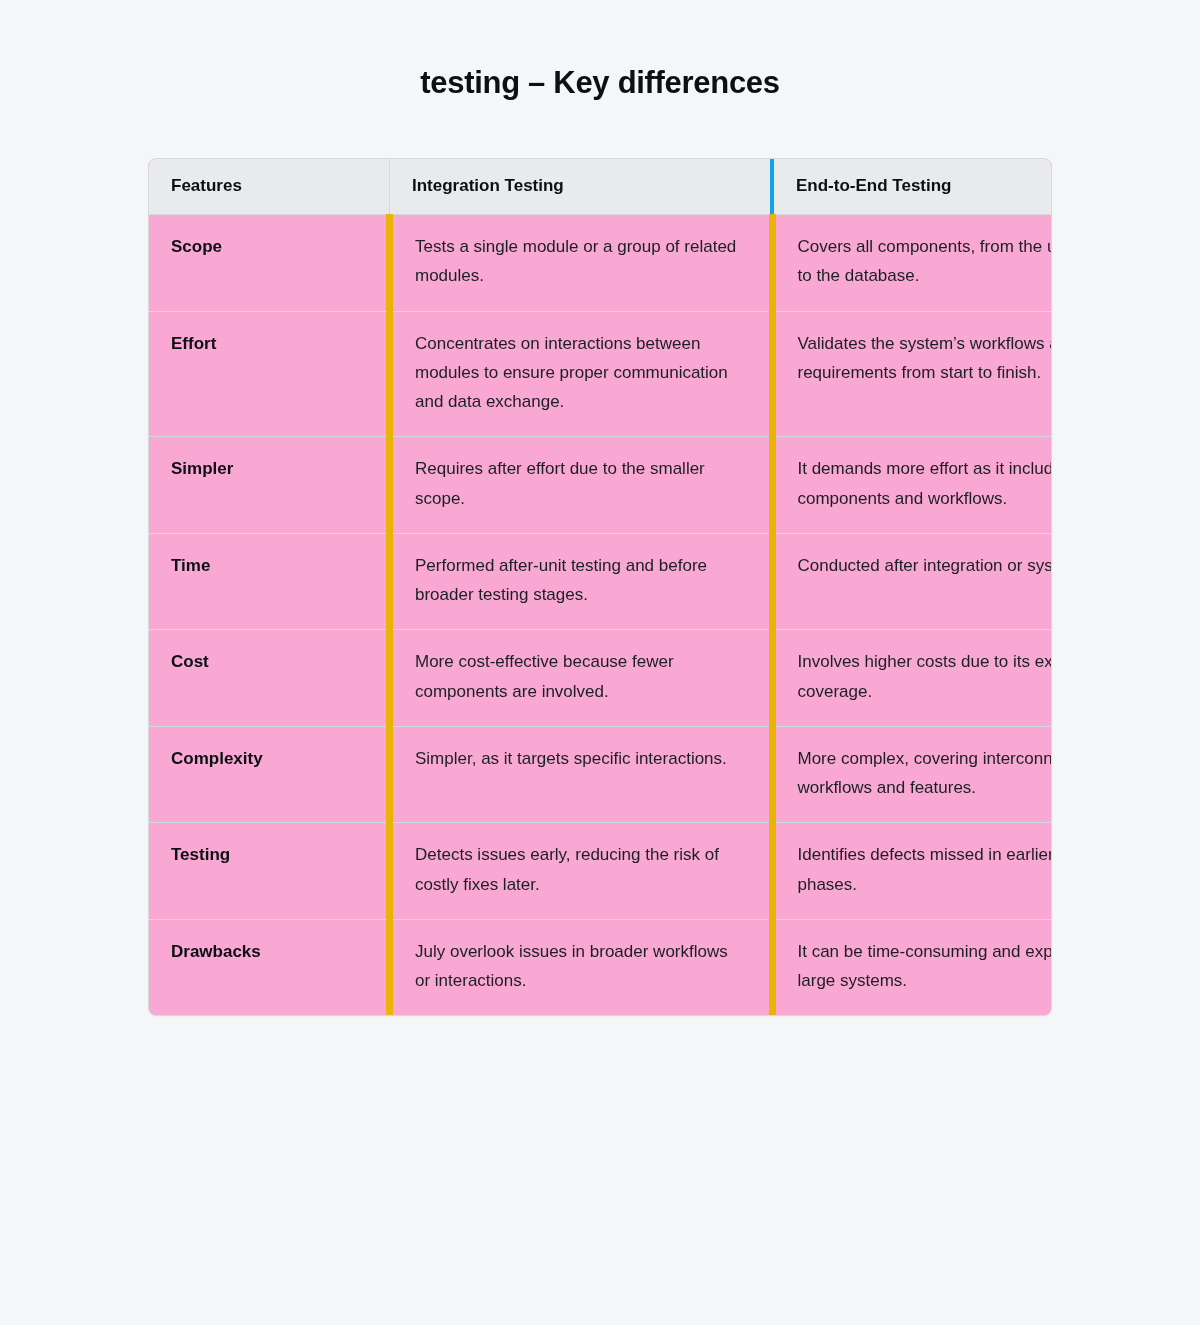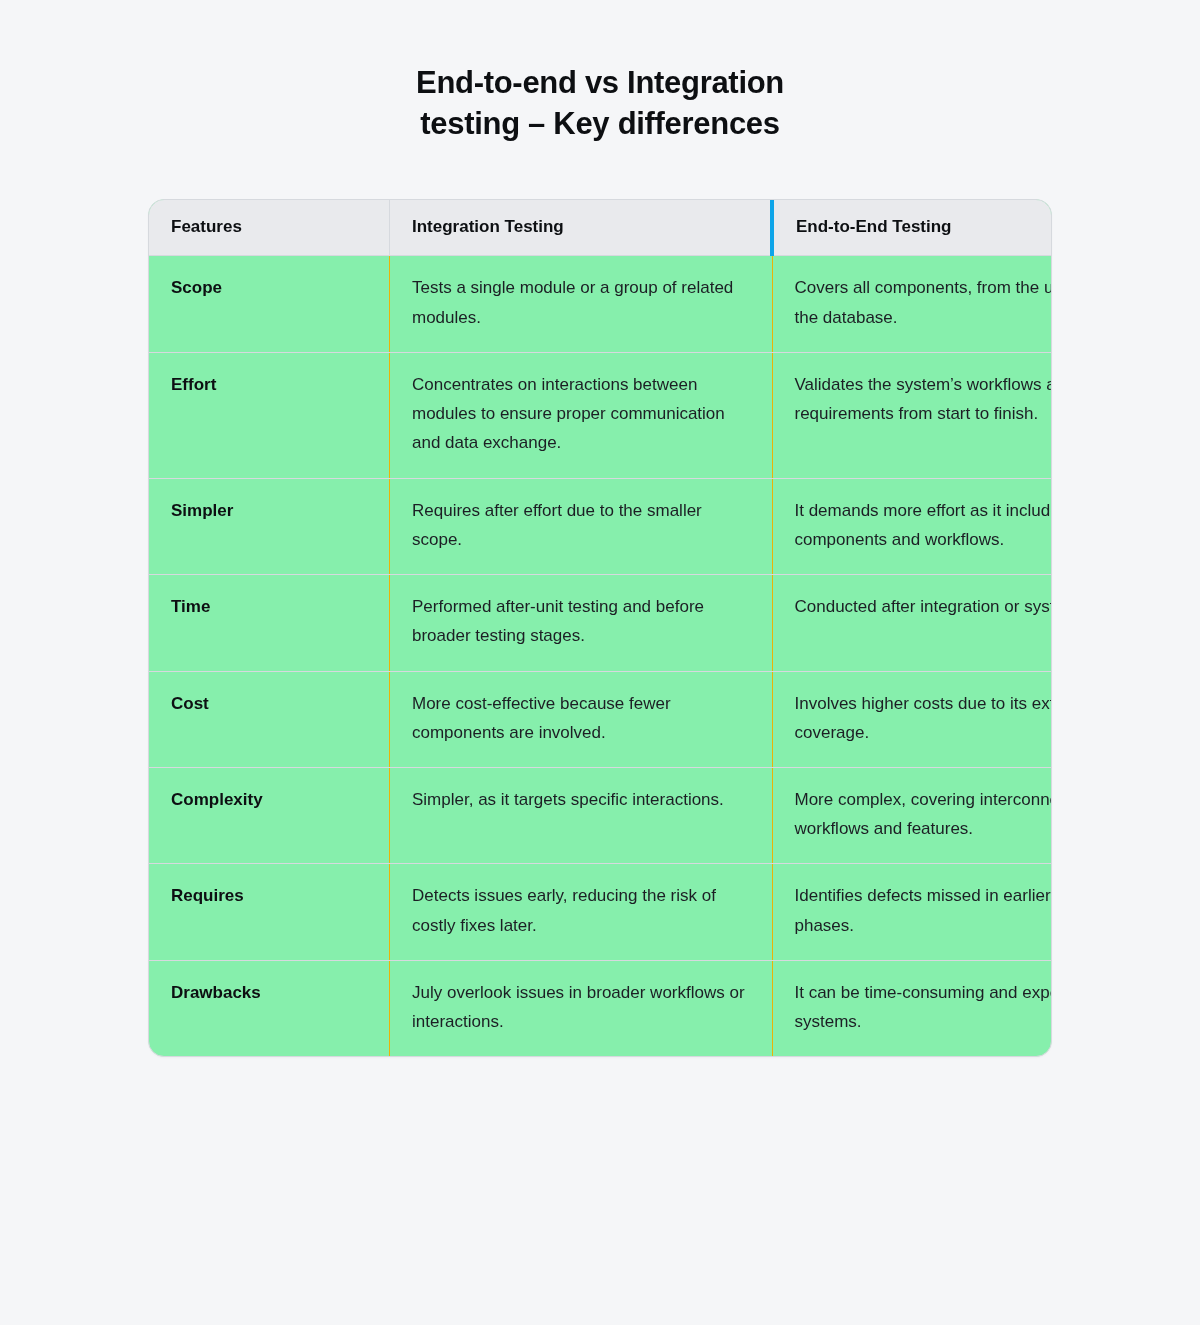--- a/index.html
+++ b/index.html
@@ -30,23 +30,23 @@
     padding-top: 62px;
     margin: 0 auto;
     width: 640px;
   }
   .title .line {
     display: block;
   }
   .table-wrap {
     width: 902px;
     margin: 55px auto 0 auto;
-    background: #86efac;
+    background: #f9a8d4;
     border: 1px solid #d6d9de;
-    border-radius: 16px;
+    border-radius: 8px;
     overflow: hidden;
     box-shadow: 0 1px 2px rgba(18,20,24,0.03);
   }
   table {
     border-collapse: collapse;
     width: 100%;
     table-layout: fixed;
   }
   thead th {
     background: #e9eaed;
@@ -57,21 +57,21 @@
     color: #0d0f12;
     border-bottom: 1px solid #d6d9de;
     vertical-align: middle;
   }
   tbody td {
     font-size: 17px;
     line-height: 1.72;
     padding: 17px 22px 20px 22px;
     vertical-align: top;
     border-bottom: 1px solid #d6d9de;
-    border-right: 1px solid #eab308;
+    border-right: 7px solid #eab308;
     color: #1c1f24;
   }
   tbody tr:last-child td {
     border-bottom: none;
   }
   tbody td:last-child {
     border-right: none;
   }
   tbody td.feature {
     font-weight: bold;
@@ -83,21 +83,20 @@
   tbody td.col-0 { width: 196px; }
   tbody td.col-1 { width: 336px; }
   tbody td.col-2 { width: 370px; }
 </style>
 </head>
 <body>
 
 <div class="page">
 
   <h1 class="title">
-    <span class="line">End-to-end vs Integration</span>
     <span class="line">testing – Key differences</span>
   </h1>
 
   <div class="table-wrap">
     <table>
       <thead>
         <tr>
           <th class="col-0">Features</th>
           <th class="col-1">Integration Testing</th>
           <th class="col-2">End-to-End Testing</th>
@@ -128,21 +127,21 @@
           <td class="col-0 feature">Cost</td>
           <td class="col-1">More cost-effective because fewer components are involved.</td>
           <td class="col-2">Involves higher costs due to its extensive coverage.</td>
         </tr>
         <tr>
           <td class="col-0 feature">Complexity</td>
           <td class="col-1">Simpler, as it targets specific interactions.</td>
           <td class="col-2">More complex, covering interconnected workflows and features.</td>
         </tr>
         <tr>
-          <td class="col-0 feature">Requires</td>
+          <td class="col-0 feature">Testing</td>
           <td class="col-1">Detects issues early, reducing the risk of costly fixes later.</td>
           <td class="col-2">Identifies defects missed in earlier testing phases.</td>
         </tr>
         <tr>
           <td class="col-0 feature">Drawbacks</td>
           <td class="col-1">July overlook issues in broader workflows or interactions.</td>
           <td class="col-2">It can be time-consuming and expensive for large systems.</td>
         </tr>
       </tbody>
     </table>

